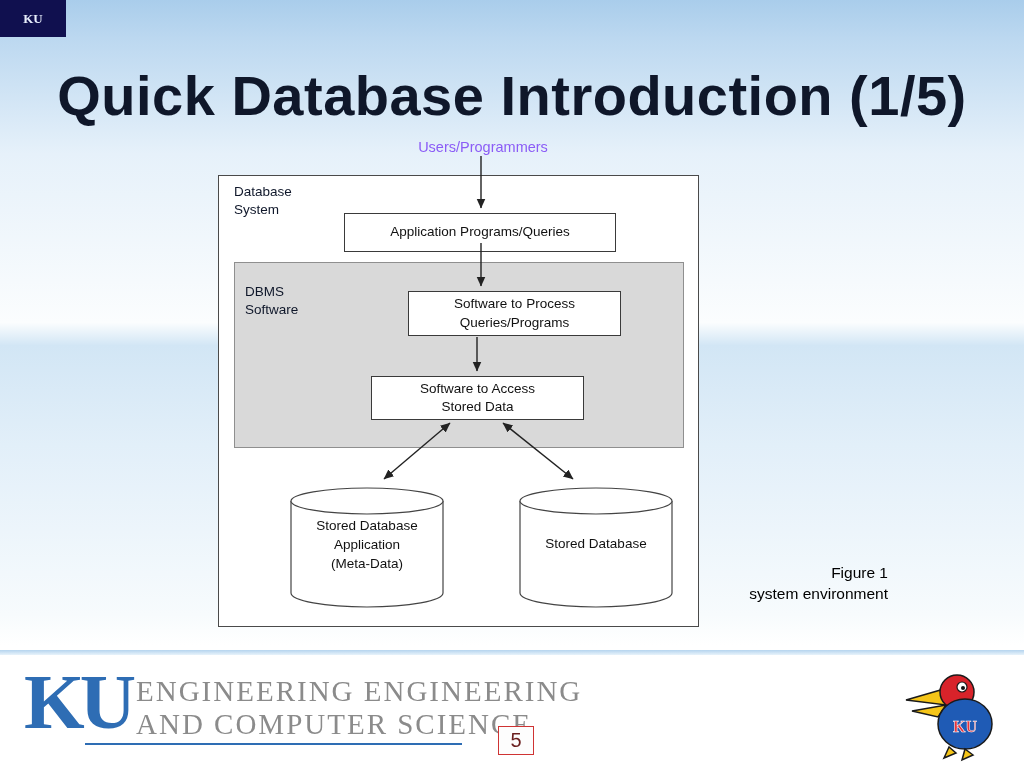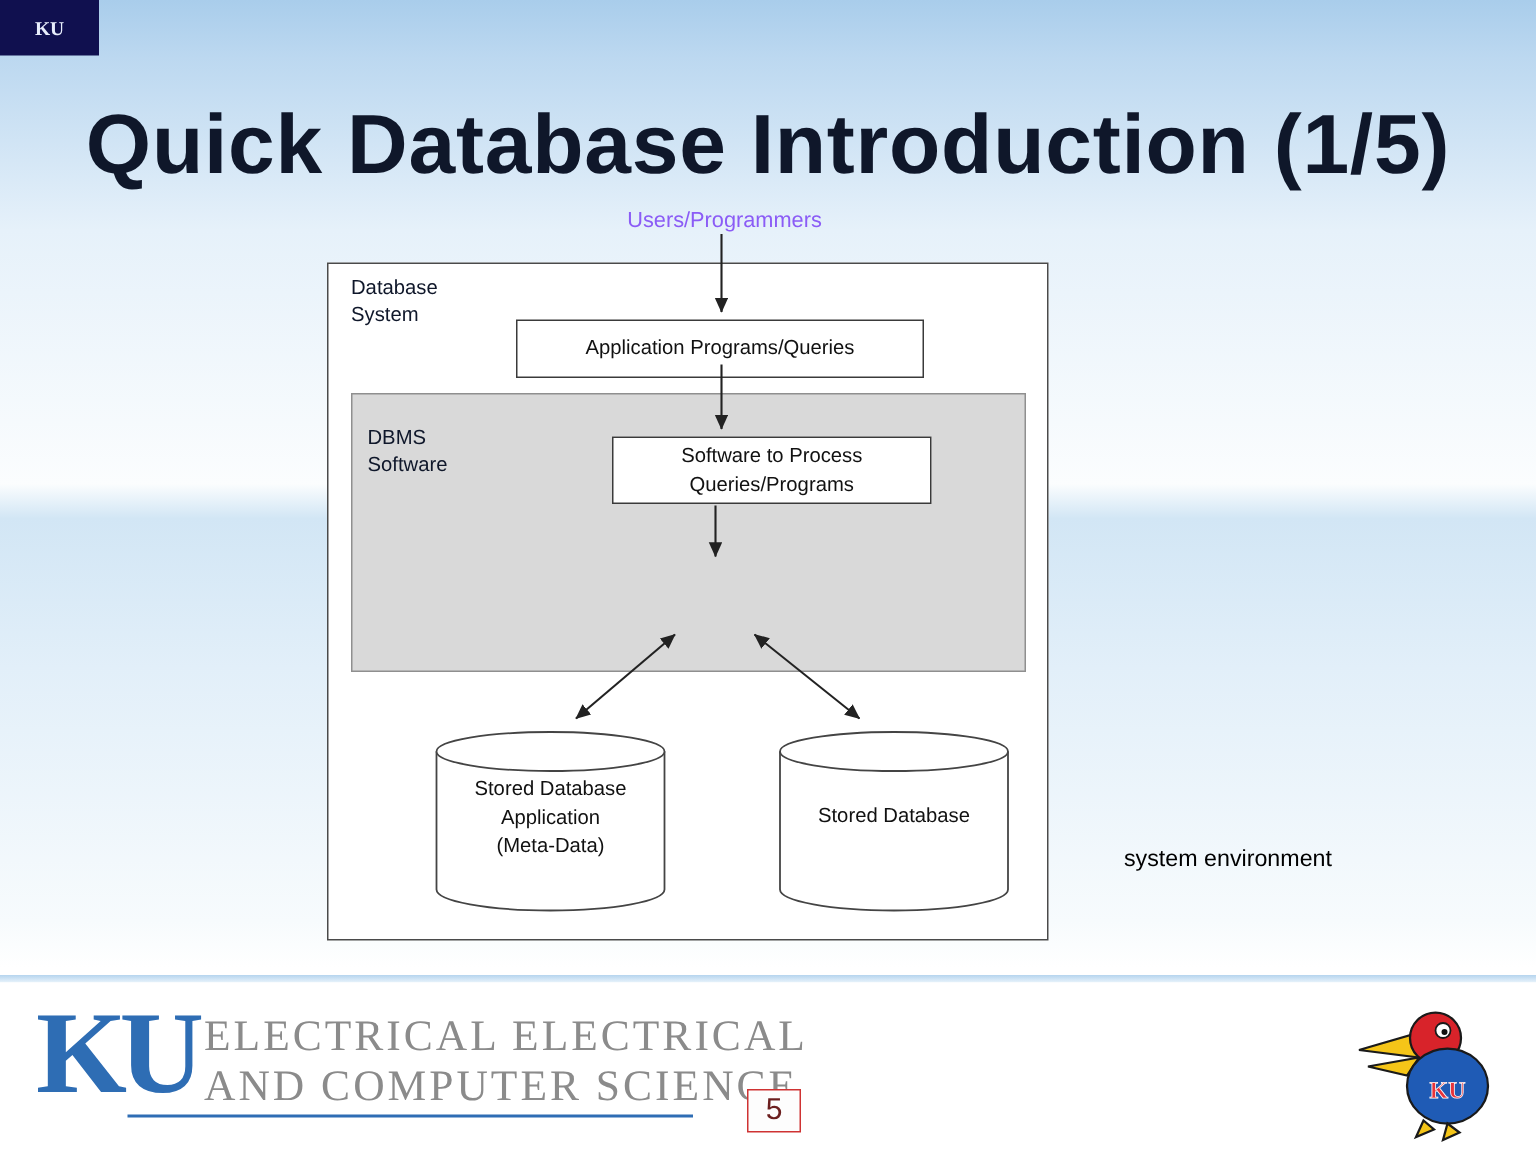--- a/index.html
+++ b/index.html
@@ -113,20 +113,24 @@
         <div>DBMS</div>
         <div>Software</div>
       </div>
     </div>
 
     <div class="box process-box">
       <div>Software to Process</div>
       <div>Queries/Programs</div>
     </div>
 
+    <div class="box access-box">
+      <div>Software to Access</div>
+      <div>Stored Data</div>
+    </div>
 
     <div class="cylinder cyl-left">
       <svg width="156" height="126" viewBox="0 0 156 126">
         <path d="M2,16 L2,108 A76,14 0 0 0 154,108 L154,16" fill="#ffffff" stroke="#444" stroke-width="1.2"></path>
         <ellipse cx="78" cy="16" rx="76" ry="13" fill="#ffffff" stroke="#444" stroke-width="1.2"></ellipse>
       </svg>
       <div class="cyl-text">
         <div>Stored Database</div>
         <div>Application</div>
         <div>(Meta-Data)</div>
@@ -154,29 +158,30 @@
       </marker>
     </defs>
     <line x1="481" y1="156" x2="481" y2="208" stroke="#222" stroke-width="1.4" marker-end="url(#ah)"></line>
     <line x1="481" y1="243" x2="481" y2="286" stroke="#222" stroke-width="1.4" marker-end="url(#ah)"></line>
     <line x1="477" y1="337" x2="477" y2="371" stroke="#222" stroke-width="1.4" marker-end="url(#ah)"></line>
     <line x1="450" y1="423" x2="384" y2="479" stroke="#222" stroke-width="1.4" marker-start="url(#ahr)" marker-end="url(#ah)"></line>
     <line x1="503" y1="423" x2="573" y2="479" stroke="#222" stroke-width="1.4" marker-start="url(#ahr)" marker-end="url(#ah)"></line>
   </svg>
 
   <div class="fig-caption">
+    <div>Figure 1</div>
     <div>system environment</div>
   </div>
 
   <div class="divider"></div>
 
   <div class="footer">
     <div class="ku-wordmark">KU</div>
     <div class="dept">
-      <div>ELECTRICAL ELECTRICAL</div>
+      <div>ENGINEERING ENGINEERING</div>
       <div>AND COMPUTER SCIENCE</div>
     </div>
     <div class="dept-underline"></div>
     <div class="page-box">
       <span>5</span>
     </div>
 
     <svg class="jayhawk" width="110" height="102" viewBox="0 0 110 102">
       <polygon points="3,40 41,29 43,45" fill="#f5c518" stroke="#1a1a1a" stroke-width="1.5"></polygon>
       <polygon points="9,51 43,45 35,57" fill="#f5c518" stroke="#1a1a1a" stroke-width="1.5"></polygon>

